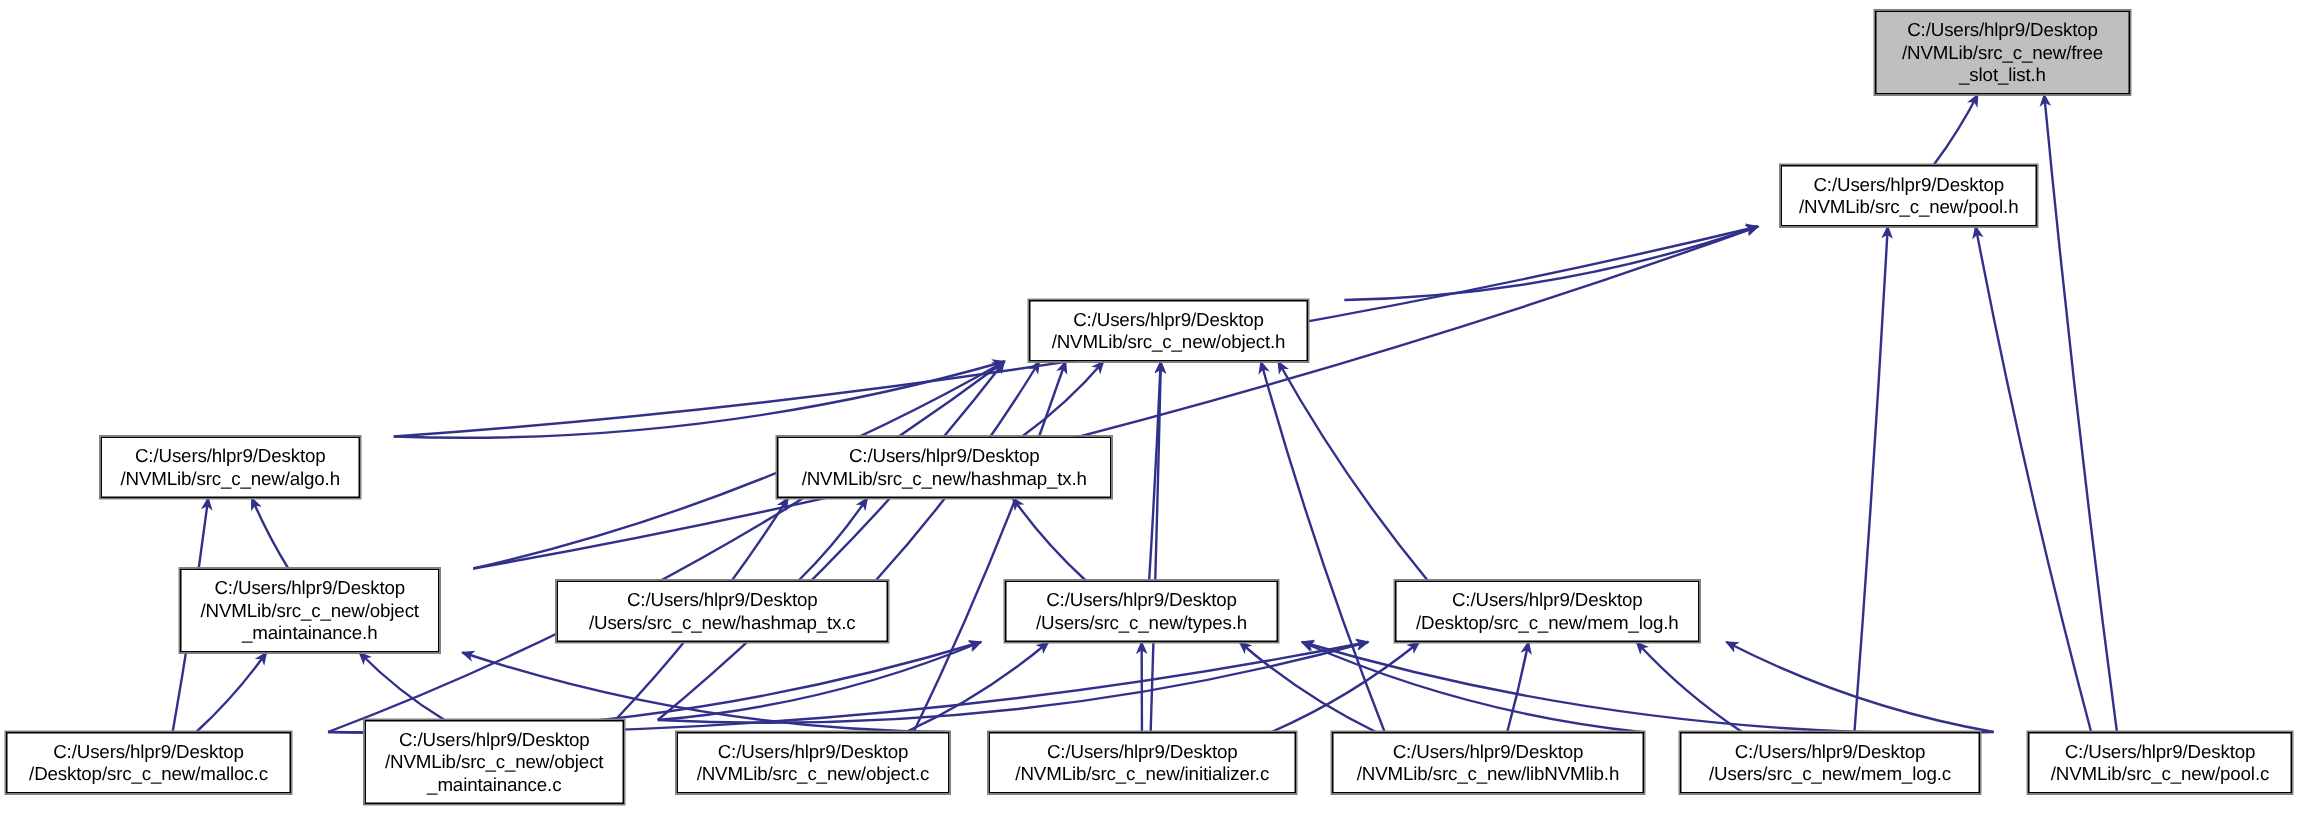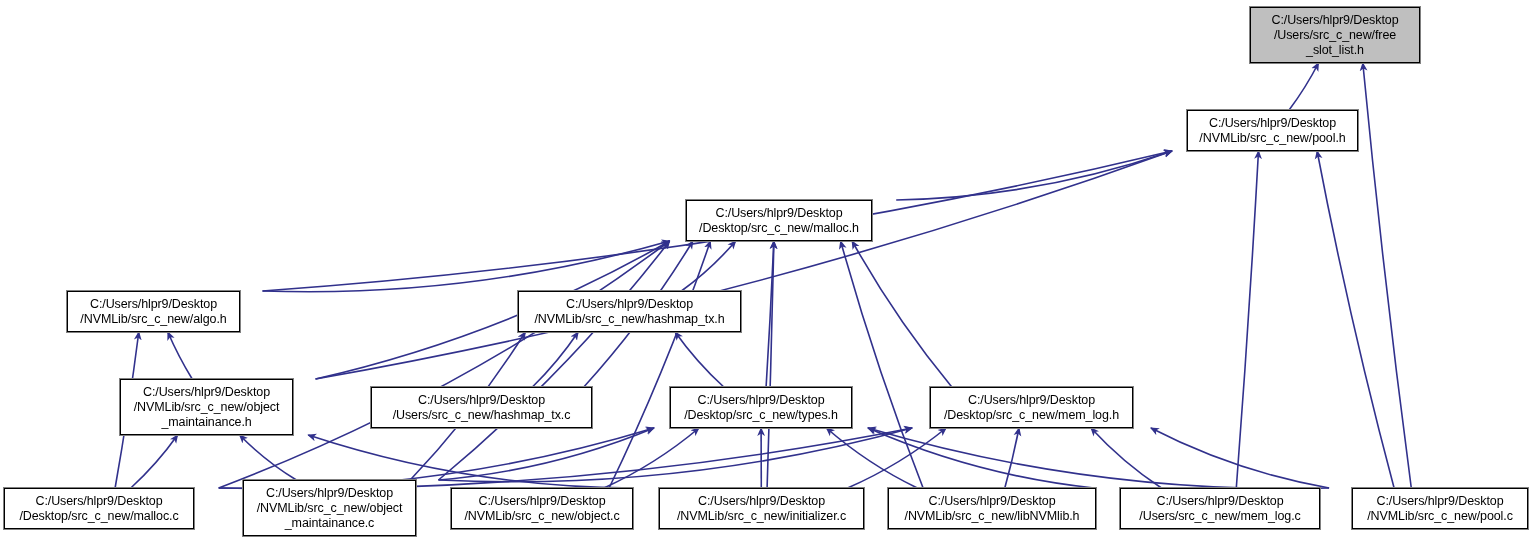--- a/index.html
+++ b/index.html
@@ -91,28 +91,28 @@
       <path d="M917.3,488.0 Q867.8,464.1 826.4,428.0" fill="none" stroke="#31318c" stroke-width="1.6" marker-end="url(#ah)"></path>
       <path d="M1094.0,488.0 Q976.4,475.5 868.0,428.0" fill="none" stroke="#31318c" stroke-width="1.6" marker-end="url(#ah)"></path>
       <path d="M1329.1,488.0 Q1093.8,494.6 868.0,428.0" fill="none" stroke="#31318c" stroke-width="1.6" marker-end="url(#ah)"></path>
       <path d="M218.7,488.0 Q568.7,495.9 912.1,428.0" fill="none" stroke="#31318c" stroke-width="1.6" marker-end="url(#ah)"></path>
       <path d="M438.5,480.0 Q679.4,491.7 912.1,428.0" fill="none" stroke="#31318c" stroke-width="1.6" marker-end="url(#ah)"></path>
       <path d="M847.6,488.0 Q901.0,464.7 946.2,428.0" fill="none" stroke="#31318c" stroke-width="1.6" marker-end="url(#ah)"></path>
       <path d="M1004.8,488.0 Q1013.0,458.3 1019.0,428.0" fill="none" stroke="#31318c" stroke-width="1.6" marker-end="url(#ah)"></path>
       <path d="M1161.4,488.0 Q1122.5,462.3 1091.0,428.0" fill="none" stroke="#31318c" stroke-width="1.6" marker-end="url(#ah)"></path>
       <path d="M1329.1,488.0 Q1235.4,471.5 1150.9,428.0" fill="none" stroke="#31318c" stroke-width="1.6" marker-end="url(#ah)"></path>
     </svg>
-<div class="node root" title="C:/Users/hlpr9/Desktop/NVMLib/src_c_new/free_slot_list.h" style="left: 1250px; top: 7px; width: 170px; height: 56px;"><span class="ln">C:/Users/hlpr9/Desktop</span><span class="ln">/Users/src_c_new/free</span><span class="ln">_slot_list.h</span></div>
+<div class="node root" title="C:/Users/hlpr9/Desktop/NVMLib/src_c_new/free_slot_list.h" style="left: 1250px; top: 7px; width: 170px; height: 56px;"><span class="ln">C:/Users/hlpr9/Desktop</span><span class="ln">/NVMLib/src_c_new/free</span><span class="ln">_slot_list.h</span></div>
     <div class="node" title="C:/Users/hlpr9/Desktop/NVMLib/src_c_new/pool.h" style="left: 1187px; top: 110px; width: 171px; height: 41px;"><span class="ln">C:/Users/hlpr9/Desktop</span><span class="ln">/NVMLib/src_c_new/pool.h</span></div>
-    <div class="node" title="C:/Users/hlpr9/Desktop/NVMLib/src_c_new/malloc.h" style="left: 686px; top: 200px; width: 186px; height: 41px;"><span class="ln">C:/Users/hlpr9/Desktop</span><span class="ln">/Desktop/src_c_new/malloc.h</span></div>
+    <div class="node" title="C:/Users/hlpr9/Desktop/NVMLib/src_c_new/malloc.h" style="left: 686px; top: 200px; width: 186px; height: 41px;"><span class="ln">C:/Users/hlpr9/Desktop</span><span class="ln">/NVMLib/src_c_new/object.h</span></div>
     <div class="node" title="C:/Users/hlpr9/Desktop/NVMLib/src_c_new/algo.h" style="left: 67px; top: 291px; width: 173px; height: 41px;"><span class="ln">C:/Users/hlpr9/Desktop</span><span class="ln">/NVMLib/src_c_new/algo.h</span></div>
     <div class="node" title="C:/Users/hlpr9/Desktop/NVMLib/src_c_new/hashmap_tx.h" style="left: 518px; top: 291px; width: 223px; height: 41px;"><span class="ln">C:/Users/hlpr9/Desktop</span><span class="ln">/NVMLib/src_c_new/hashmap_tx.h</span></div>
     <div class="node" title="C:/Users/hlpr9/Desktop/NVMLib/src_c_new/object_maintainance.h" style="left: 120px; top: 379px; width: 173px; height: 56px;"><span class="ln">C:/Users/hlpr9/Desktop</span><span class="ln">/NVMLib/src_c_new/object</span><span class="ln">_maintainance.h</span></div>
     <div class="node" title="C:/Users/hlpr9/Desktop/NVMLib/src_c_new/hashmap_tx.c" style="left: 371px; top: 387px; width: 221px; height: 41px;"><span class="ln">C:/Users/hlpr9/Desktop</span><span class="ln">/Users/src_c_new/hashmap_tx.c</span></div>
-    <div class="node" title="C:/Users/hlpr9/Desktop/NVMLib/src_c_new/types.h" style="left: 670px; top: 387px; width: 182px; height: 41px;"><span class="ln">C:/Users/hlpr9/Desktop</span><span class="ln">/Desktop/src_c_new/types.h</span></div>
+    <div class="node" title="C:/Users/hlpr9/Desktop/NVMLib/src_c_new/types.h" style="left: 670px; top: 387px; width: 182px; height: 41px;"><span class="ln">C:/Users/hlpr9/Desktop</span><span class="ln">/Users/src_c_new/types.h</span></div>
     <div class="node" title="C:/Users/hlpr9/Desktop/NVMLib/src_c_new/mem_log.h" style="left: 930px; top: 387px; width: 203px; height: 41px;"><span class="ln">C:/Users/hlpr9/Desktop</span><span class="ln">/Desktop/src_c_new/mem_log.h</span></div>
     <div class="node" title="C:/Users/hlpr9/Desktop/NVMLib/src_c_new/malloc.c" style="left: 4px; top: 488px; width: 190px; height: 41px;"><span class="ln">C:/Users/hlpr9/Desktop</span><span class="ln">/Desktop/src_c_new/malloc.c</span></div>
     <div class="node" title="C:/Users/hlpr9/Desktop/NVMLib/src_c_new/object_maintainance.c" style="left: 243px; top: 480px; width: 173px; height: 56px;"><span class="ln">C:/Users/hlpr9/Desktop</span><span class="ln">/NVMLib/src_c_new/object</span><span class="ln">_maintainance.c</span></div>
     <div class="node" title="C:/Users/hlpr9/Desktop/NVMLib/src_c_new/types.c" style="left: 451px; top: 488px; width: 182px; height: 41px;"><span class="ln">C:/Users/hlpr9/Desktop</span><span class="ln">/NVMLib/src_c_new/object.c</span></div>
     <div class="node" title="C:/Users/hlpr9/Desktop/NVMLib/src_c_new/initializer.c" style="left: 659px; top: 488px; width: 205px; height: 41px;"><span class="ln">C:/Users/hlpr9/Desktop</span><span class="ln">/NVMLib/src_c_new/initializer.c</span></div>
     <div class="node" title="C:/Users/hlpr9/Desktop/NVMLib/src_c_new/libNVMlib.h" style="left: 888px; top: 488px; width: 208px; height: 41px;"><span class="ln">C:/Users/hlpr9/Desktop</span><span class="ln">/NVMLib/src_c_new/libNVMlib.h</span></div>
     <div class="node" title="C:/Users/hlpr9/Desktop/NVMLib/src_c_new/mem_log.c" style="left: 1120px; top: 488px; width: 200px; height: 41px;"><span class="ln">C:/Users/hlpr9/Desktop</span><span class="ln">/Users/src_c_new/mem_log.c</span></div>
     <div class="node" title="C:/Users/hlpr9/Desktop/NVMLib/src_c_new/pool.c" style="left: 1352px; top: 488px; width: 176px; height: 41px;"><span class="ln">C:/Users/hlpr9/Desktop</span><span class="ln">/NVMLib/src_c_new/pool.c</span></div>
   </div>
 

